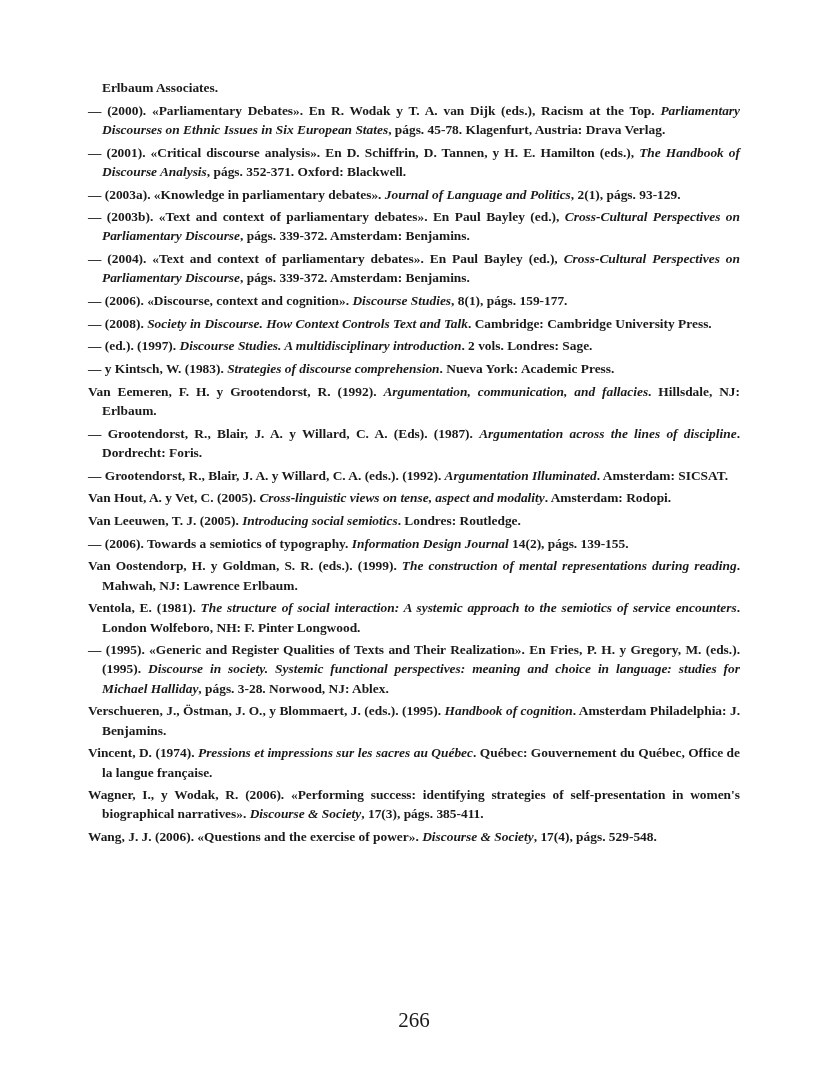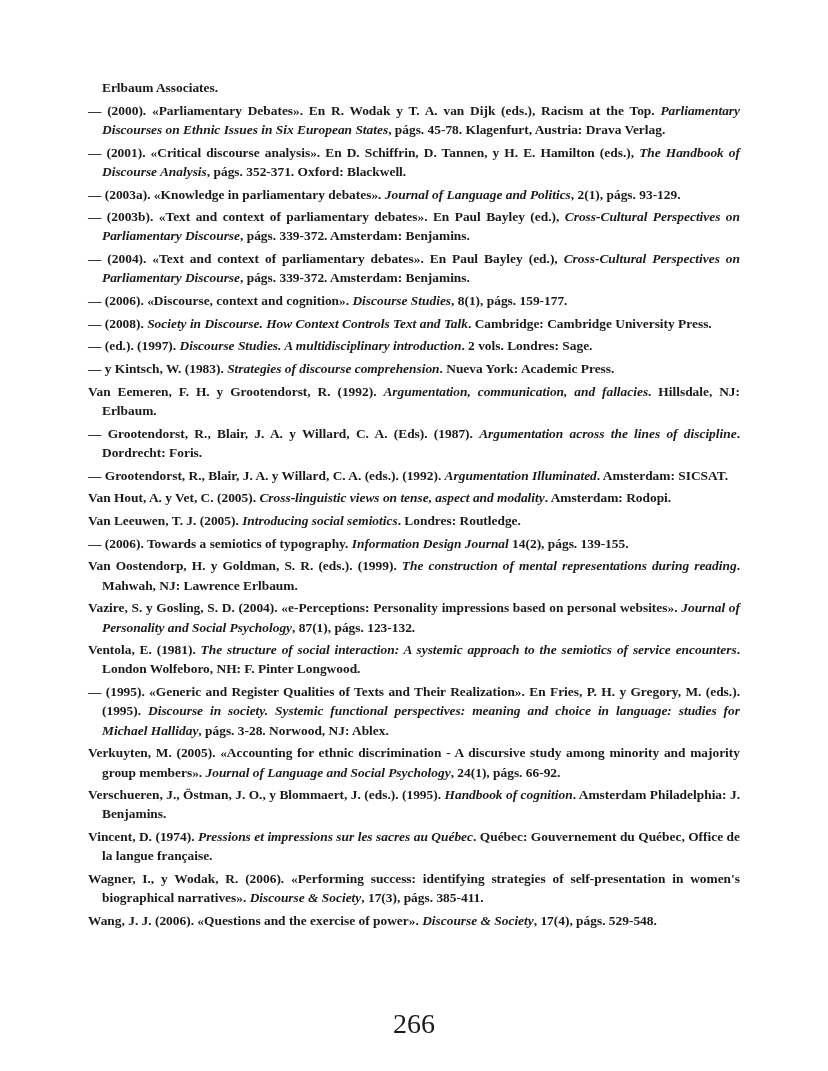--- a/index.html
+++ b/index.html
@@ -12,21 +12,21 @@
   .entry {
     text-align: justify;
     padding-left: 14px; text-indent: -14px;
     margin-bottom: 3.5px;
     font-weight: bold;
   }
   .entry.cont { padding-left: 14px; text-indent: 0; }
   .entry .it { font-style: italic; }
   .page-number {
     position: absolute; left: 0; width: 828px; top: 1008px;
-    text-align: center; font-family: "Liberation Serif", serif; font-size: 28px; color: #1a1a1a;
+    text-align: center; font-family: "Liberation Serif", serif; font-size: 21px; color: #1a1a1a;
   }
 </style>
 </head>
 <body>
 
 <div class="page" id="bib">
     <div class="entry cont"><span>Erlbaum Associates.</span></div>
     <div class="entry"><span>— (2000). «Parliamentary Debates». En R. Wodak y T. A. van Dijk (eds.), Racism at the Top. </span><span class="it">Parliamentary Discourses on Ethnic Issues in Six European States</span><span>, págs. 45-78. Klagenfurt, Austria: Drava Verlag.</span></div>
     <div class="entry"><span>— (2001). «Critical discourse analysis». En D. Schiffrin, D. Tannen, y H. E. Hamilton (eds.), </span><span class="it">The Handbook of Discourse Analysis</span><span>, págs. 352-371. Oxford: Blackwell.</span></div>
     <div class="entry"><span>— (2003a). «Knowledge in parliamentary debates». </span><span class="it">Journal of Language and Politics</span><span>, 2(1), págs. 93-129.</span></div>
@@ -36,22 +36,20 @@
     <div class="entry"><span>— (2008). </span><span class="it">Society in Discourse. How Context Controls Text and Talk</span><span>. Cambridge: Cambridge University Press.</span></div>
     <div class="entry"><span>— (ed.). (1997). </span><span class="it">Discourse Studies. A multidisciplinary introduction</span><span>. 2 vols. Londres: Sage.</span></div>
     <div class="entry"><span>— y Kintsch, W. (1983). </span><span class="it">Strategies of discourse comprehension</span><span>. Nueva York: Academic Press.</span></div>
     <div class="entry"><span>Van Eemeren, F. H. y Grootendorst, R. (1992). </span><span class="it">Argumentation, communication, and fallacies</span><span>. Hillsdale, NJ: Erlbaum.</span></div>
     <div class="entry"><span>— Grootendorst, R., Blair, J. A. y Willard, C. A. (Eds). (1987). </span><span class="it">Argumentation across the lines of discipline</span><span>. Dordrecht: Foris.</span></div>
     <div class="entry"><span>— Grootendorst, R., Blair, J. A. y Willard, C. A. (eds.). (1992). </span><span class="it">Argumentation Illuminated</span><span>. Amsterdam: SICSAT.</span></div>
     <div class="entry"><span>Van Hout, A. y Vet, C. (2005). </span><span class="it">Cross-linguistic views on tense, aspect and modality</span><span>. Amsterdam: Rodopi.</span></div>
     <div class="entry"><span>Van Leeuwen, T. J. (2005). </span><span class="it">Introducing social semiotics</span><span>. Londres: Routledge.</span></div>
     <div class="entry"><span>— (2006). Towards a semiotics of typography. </span><span class="it">Information Design Journal</span><span> 14(2), págs. 139-155.</span></div>
     <div class="entry"><span>Van Oostendorp, H. y Goldman, S. R. (eds.). (1999). </span><span class="it">The construction of mental representations during reading</span><span>. Mahwah, NJ: Lawrence Erlbaum.</span></div>
-    <div class="entry"><span>Vazire, S. y Gosling, S. D. (2004). «e-Perceptions: Personality impressions based on personal websites». </span><span class="it">Journal of Personality and Social Psychology</span><span>, 87(1), págs. 123-132.</span></div>
     <div class="entry"><span>Ventola, E. (1981). </span><span class="it">The structure of social interaction: A systemic approach to the semiotics of service encounters</span><span>. London Wolfeboro, NH: F. Pinter Longwood.</span></div>
     <div class="entry"><span>— (1995). «Generic and Register Qualities of Texts and Their Realization». En Fries, P. H. y Gregory, M. (eds.). (1995). </span><span class="it">Discourse in society. Systemic functional perspectives: meaning and choice in language: studies for Michael Halliday</span><span>, págs. 3-28. Norwood, NJ: Ablex.</span></div>
-    <div class="entry"><span>Verkuyten, M. (2005). «Accounting for ethnic discrimination - A discursive study among minority and majority group members». </span><span class="it">Journal of Language and Social Psychology</span><span>, 24(1), págs. 66-92.</span></div>
     <div class="entry"><span>Verschueren, J., Östman, J. O., y Blommaert, J. (eds.). (1995). </span><span class="it">Handbook of cognition</span><span>. Amsterdam Philadelphia: J. Benjamins.</span></div>
     <div class="entry"><span>Vincent, D. (1974). </span><span class="it">Pressions et impressions sur les sacres au Québec</span><span>. Québec: Gouvernement du Québec, Office de la langue française.</span></div>
     <div class="entry"><span>Wagner, I., y Wodak, R. (2006). «Performing success: identifying strategies of self-presentation in women's biographical narratives». </span><span class="it">Discourse &amp; Society</span><span>, 17(3), págs. 385-411.</span></div>
     <div class="entry"><span>Wang, J. J. (2006). «Questions and the exercise of power». </span><span class="it">Discourse &amp; Society</span><span>, 17(4), págs. 529-548.</span></div>
   </div>
 <div class="page-number">266</div>
 
 </body></html>

